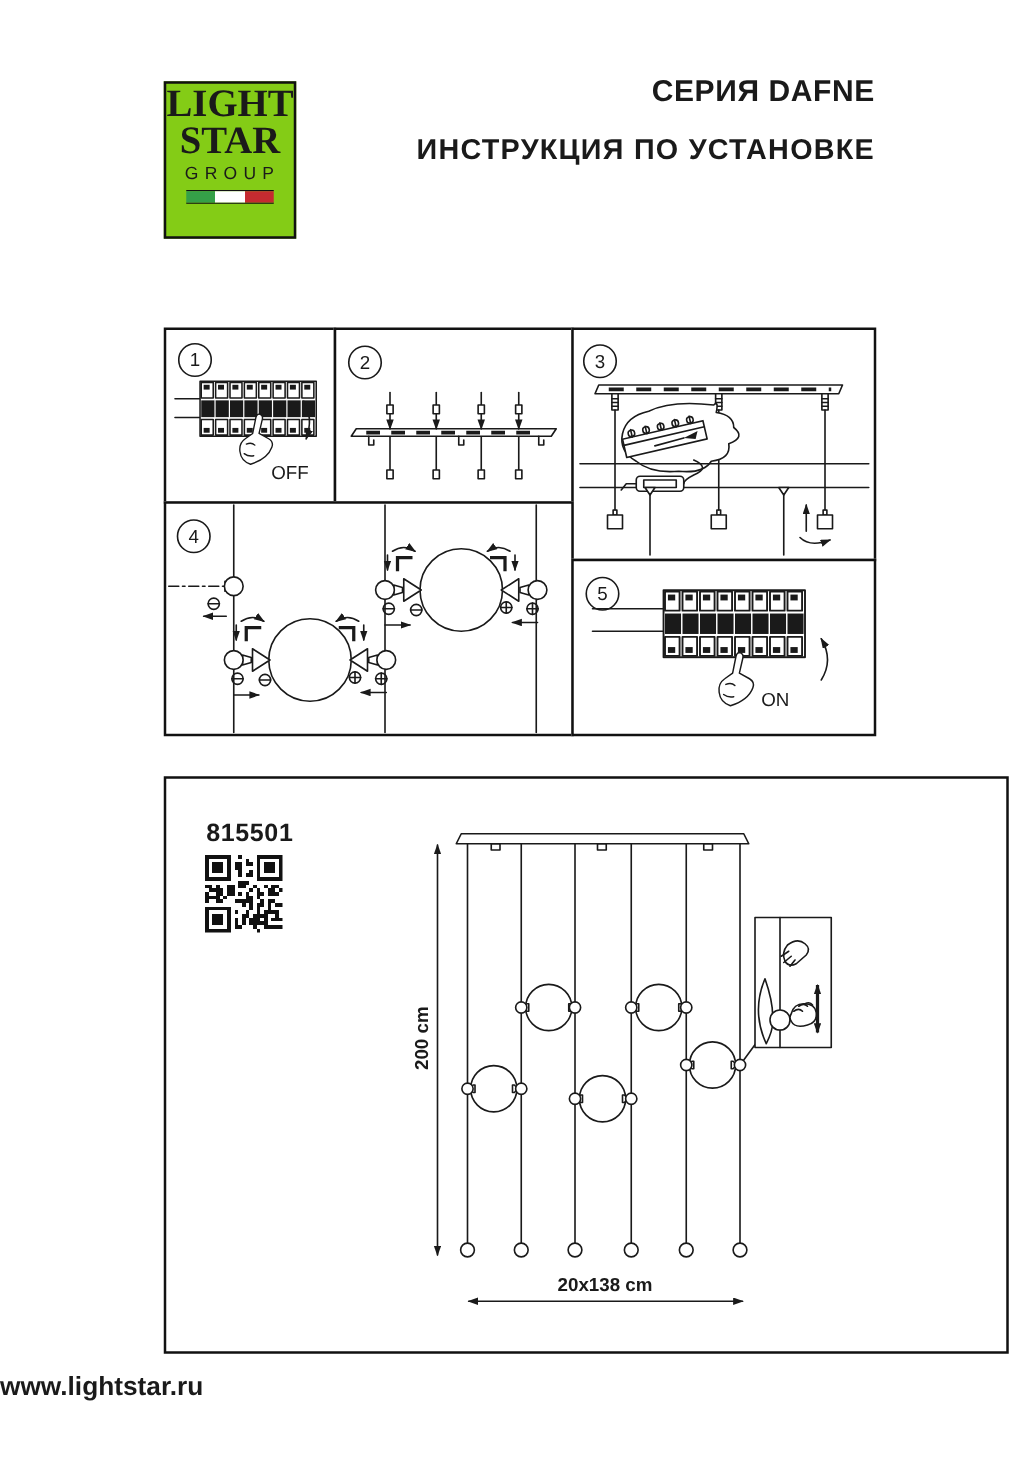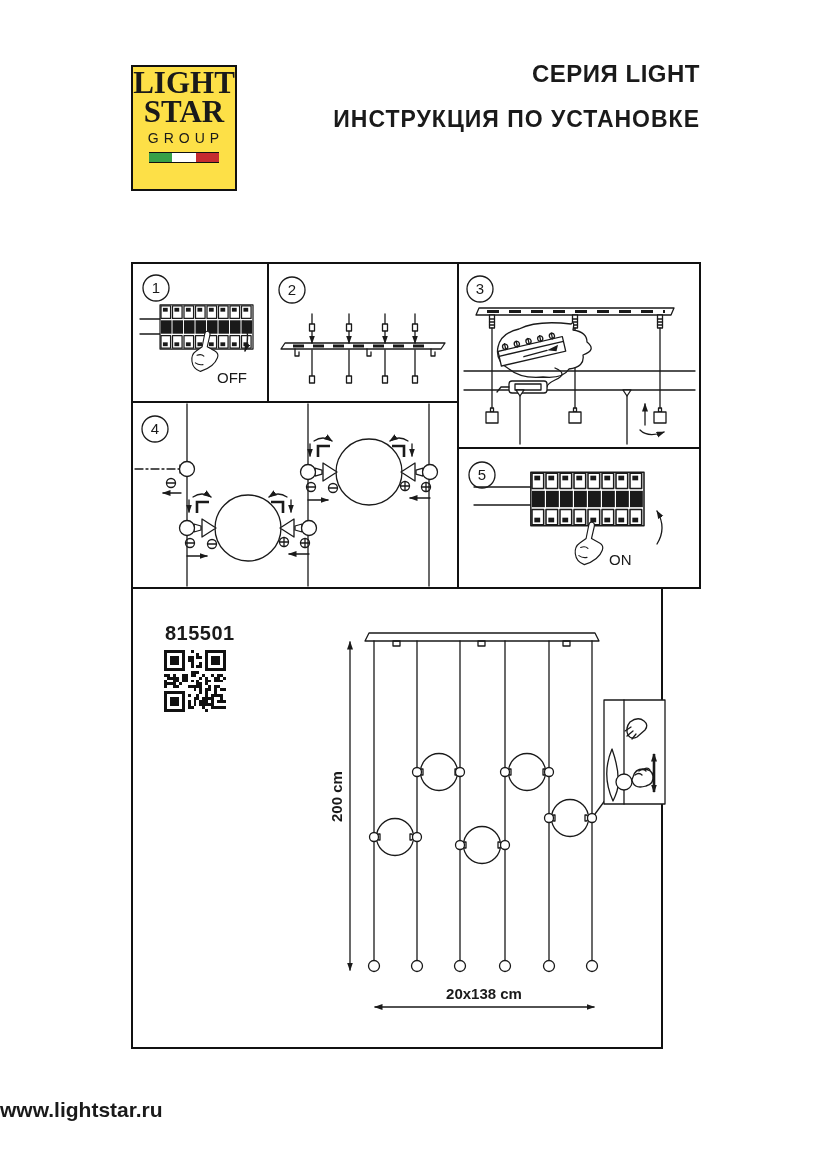--- a/index.html
+++ b/index.html
@@ -1,20 +1,20 @@
 <!DOCTYPE html>
 <html><head>
 <meta charset="utf-8">
 <style>
   html,body{margin:0;padding:0;background:#e8e8e8;}
   .page{position:relative;width:826px;height:1169px;background:#ffffff;
         font-family:"Liberation Sans",sans-serif;color:#1a1a1a;overflow:hidden;}
   
   .logo{position:absolute;left:131px;top:65px;width:106px;height:126px;
-        border:2px solid #111;box-sizing:border-box;text-align:center;background:#fde047;}
+        border:2px solid #111;box-sizing:border-box;text-align:center;background:#84cc16;}
   .logo .word{font-family:"Liberation Serif",serif;font-weight:bold;
         font-size:31px;line-height:28px;letter-spacing:0px;margin-top:2px;}
   .logo .word2{font-family:"Liberation Serif",serif;font-weight:bold;
         font-size:31px;line-height:30px;}
   .logo .group{font-size:14px;letter-spacing:5px;margin-top:3px;margin-left:4px;}
   .flag{width:70px;height:9px;margin:6px auto 0 auto;border-top:1.5px solid #111;
         border-bottom:1.5px solid #111;display:flex;}
   .flag div{flex:1;height:100%;}
   .titleblock{position:absolute;right:126px;top:60px;text-align:right;}
   .t1{font-weight:bold;font-size:24px;line-height:28px;letter-spacing:0.5px;}
@@ -48,21 +48,21 @@
     <div class="group">GROUP</div>
     <div class="flag">
       <div style="background:#35a048"></div>
         <div style="background:#ffffff"></div>
         <div style="background:#c52b30"></div>
     </div>
   </div>
 
   <div class="titleblock">
     <div class="t1">
-      <div>СЕРИЯ LIGHT</div>
+      <div>СЕРИЯ DAFNE</div>
     </div>
     <div class="t2">
       <div>ИНСТРУКЦИЯ ПО УСТАНОВКЕ</div>
     </div>
   </div>
 
   <svg width="0" height="0" style="position:absolute">
     <defs>
       <marker id="ah" markerWidth="9" markerHeight="8" refX="7.5" refY="3" orient="auto" markerUnits="userSpaceOnUse">
         <path d="M0,0 L8.5,3 L0,6 Z" fill="#1a1a1a"></path>
@@ -330,21 +330,21 @@
         <line class="d" x1="15" y1="38" x2="76" y2="38"></line>
         <line class="d" x1="15" y1="56" x2="72" y2="56"></line>
         <use href="#breaker" x="70" y="22" width="118" height="56"></use>
       </g>
       <path class="d" d="M198,95 q10,-16 0,-33" marker-end="url(#ah)"></path>
       <use href="#handpt" x="110" y="70" width="36" height="48"></use>
       <text class="svgt onoff" x="150" y="116">ON</text>
     </svg>
   </div>
 
-  <div class="panel" style="left:131px;top:587px;width:532px;height:462px;">
+  <div class="panel" style="left:131px;top:621px;width:676px;height:462px;">
     <div class="article">815501</div>
     <svg class="qr" width="62" height="62" viewBox="0 0 21 21" id="qrsvg" shape-rendering="crispEdges">
         <rect x="9" y="0" width="1" height="1" fill="#111"></rect>
         <rect x="11" y="1" width="1" height="1" fill="#111"></rect>
         <rect x="8" y="2" width="1" height="1" fill="#111"></rect>
         <rect x="9" y="2" width="1" height="1" fill="#111"></rect>
         <rect x="11" y="2" width="1" height="1" fill="#111"></rect>
         <rect x="12" y="2" width="1" height="1" fill="#111"></rect>
         <rect x="8" y="3" width="1" height="1" fill="#111"></rect>
         <rect x="9" y="3" width="1" height="1" fill="#111"></rect>

